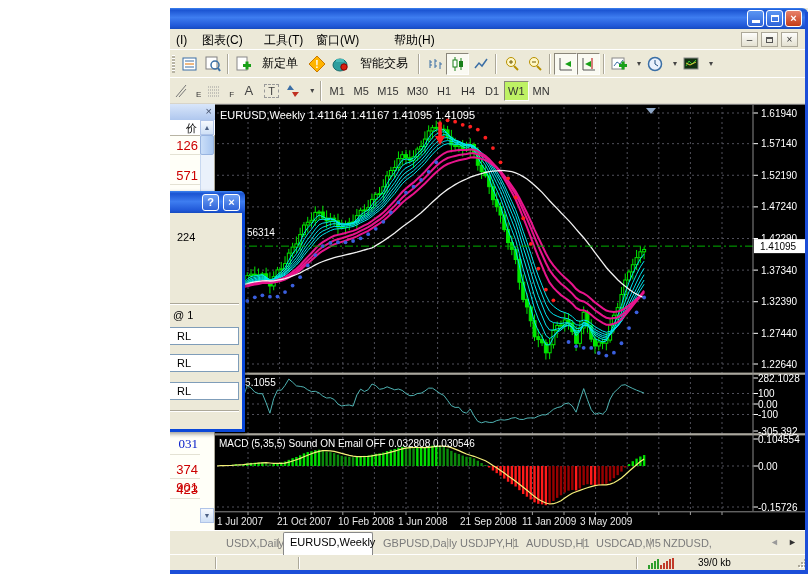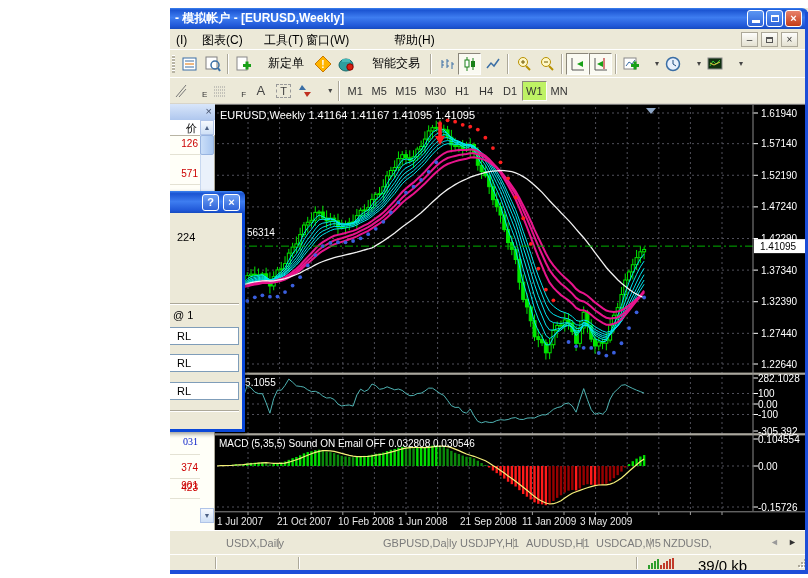--- a/index.html
+++ b/index.html
@@ -19,37 +19,37 @@
 .menubar{position:absolute;left:0;top:21px;width:638px;height:21px;background:#ECE9D8;font-size:12px;color:#000;border-bottom:1px solid #fff;}
 .menu-item{position:absolute;top:3px;height:16px;line-height:16px;padding:0 4px;}
 .child-btns{position:absolute;right:10px;top:3px;display:flex;gap:3px;}
 .cbtn{width:17px;height:15px;border:1px solid #ACA899;background:linear-gradient(180deg,#FDFDFB,#E4E1D1);font-size:10px;line-height:13px;text-align:center;color:#333;}
 
 .toolbar{position:absolute;left:0;width:638px;background:#ECE9D8;display:flex;align-items:center;}
 .tb1{top:42px;height:28px;border-bottom:1px solid #fff;}
 .tb2{top:70px;height:26px;border-bottom:1px solid #D8D4C8;}
 .grip{width:3px;height:18px;margin:0 3px 0 2px;background:repeating-linear-gradient(180deg,#fff 0 1px,#B8B4A4 1px 3px);}
 .tsep{width:2px;height:20px;margin:0 3px;border-left:1px solid #ACA899;border-right:1px solid #fff;}
-.tbtn{height:22px;min-width:23px;border:1px solid transparent;display:flex;align-items:center;justify-content:center;gap:16px;font-size:11px;color:#222;padding:0 2px;}
+.tbtn{height:22px;min-width:23px;border:1px solid transparent;display:flex;align-items:center;justify-content:center;gap:10px;font-size:11px;color:#222;padding:0 2px;}
 .tbtn.pressed{border-color:#8A867A #FDFDFB #FDFDFB #8A867A;background:#FAFAF2;}
 .tlabel{font-size:12px;color:#000;padding:0 4px 0 1px;}
 .drop{font-size:8px;color:#444;}
 .tfbtn{height:20px;min-width:24px;border:1px solid transparent;display:flex;align-items:center;justify-content:center;font-size:11px;color:#333;padding:0 3px;}
 .tfbtn.pressed{border-color:#8A867A #FDFDFB #FDFDFB #8A867A;background:#bef264;}
 .subchar{font-size:8px;color:#333;margin-left:-2px;margin-top:8px;}
 
 #leftstrip{position:absolute;left:0;top:96px;width:45px;height:426px;background:#FFFFF8;z-index:2;border-right:1px solid #ACA899;}
 .mw-cap{position:absolute;left:0;top:0;width:45px;height:16px;background:linear-gradient(180deg,#D9E6FA,#AFC7EE);}
 .mw-x{position:absolute;right:3px;top:1px;font-size:11px;color:#44506B;}
 .mw-head{position:absolute;left:0;top:16px;width:45px;height:16px;background:#fff;border-bottom:1px solid #B8B4A4;font-size:11px;color:#000;}
 .mw-head span{position:absolute;right:18px;top:1px;}
 .sbtn{position:absolute;width:14px;height:15px;border:1px solid #B0C4E8;background:linear-gradient(180deg,#F6F9FE,#CFE0F6);font-size:7px;color:#4D6185;text-align:center;line-height:14px;}
 .strack{position:absolute;left:30px;width:14px;background:#EAF1FB;border-left:1px solid #C8D8F0;}
 .sthumb{position:absolute;left:30px;width:14px;height:20px;background:linear-gradient(90deg,#CADEF8,#A8C6F0);border:1px solid #98B4E0;border-radius:2px;}
-.mwv{position:absolute;left:0;width:28px;text-align:right;font-size:10px;}
+.mwv{position:absolute;left:0;width:28px;text-align:right;font-size:13px;}
 .mw-sep{position:absolute;left:0;width:30px;height:1px;background:#E4E2D4;}
 .red{color:#CC0000;}.blue{color:#0018C8;font-family:Liberation Serif, serif;}
 
 #chartwin{position:absolute;left:45px;top:96px;width:593px;height:426px;background:#000;border-top:1px solid #777;z-index:1;}
 
 #dialog{position:absolute;left:-130px;top:183px;width:205px;height:241px;z-index:3;background:#ECE9D8;
  border:3px solid #0A47D8;border-top:none;border-radius:6px 6px 0 0;box-shadow:1px 2px 4px rgba(0,0,0,.4);}
 .dlg-title{position:absolute;left:-3px;top:0;width:205px;height:22px;border-radius:5px 5px 0 0;
  background:linear-gradient(180deg,#3C84F0 0%,#1B54D2 12%,#3E7DF0 48%,#2058D8 88%,#164BBF 100%);}
 .dlg-btn{position:absolute;top:3px;width:17px;height:17px;border:1px solid #fff;border-radius:3px;color:#fff;font-weight:bold;
@@ -58,51 +58,50 @@
 .dlg-field{position:absolute;left:62px;width:134px;height:18px;background:#fff;border:1px solid #7F9DB9;font-size:11px;color:#000;line-height:16px;}
 .dlg-field span{padding-left:71px;}
 .groove{position:absolute;left:18px;width:178px;height:2px;border-top:1px solid #ACA899;border-bottom:1px solid #FFF;}
 
 #tabsbar{position:absolute;left:0;top:522px;width:638px;height:24px;background:#ECE9D8;border-top:1px solid #fff;font-size:11px;}
 .tab{position:absolute;top:3px;height:20px;line-height:19px;color:#7b7b7b;padding:0 6px;white-space:nowrap;}
 .tab.active{background:#fff;border:1px solid #888;border-bottom:none;border-radius:2px 2px 0 0;color:#000;top:1px;height:23px;z-index:2;}
 .tabsep{position:absolute;top:7px;width:1px;height:11px;background:#B0ACA0;}
 .tab-arrow{position:absolute;top:6px;font-size:9px;}
 
-#statusbar{position:absolute;left:0;top:546px;width:638px;height:16px;background:#ECE9D8;border-top:1px solid #fff;font-size:15px;}
+#statusbar{position:absolute;left:0;top:546px;width:638px;height:16px;background:#ECE9D8;border-top:1px solid #fff;font-size:10px;}
 .st-sep{position:absolute;top:2px;width:2px;height:12px;border-left:1px solid #ACA899;border-right:1px solid #fff;}
 #conn{position:absolute;left:478px;top:3px;display:flex;align-items:flex-end;gap:1px;height:11px;}
 #conn i{display:block;width:2px;}
 #kb{position:absolute;left:528px;top:2px;color:#000;}
 .gripdot{position:absolute;width:2px;height:2px;background:#ACA899;box-shadow:1px 1px 0 #fff;}
 
 #rightborder{position:absolute;right:0;top:4px;width:3px;height:562px;background:#1C4ED8;z-index:6;}
 #bottomborder{position:absolute;left:0;top:562px;width:638px;height:4px;background:#1C4ED8;z-index:6;}
 svg text{font-family:"Liberation Sans","DejaVu Sans",sans-serif;}
 </style>
 </head>
 <body>
 
 <div id="screen">
 <div id="app">
 
   <div class="titlebar">
-    <span>- 模拟帐户 - [EURUSD,Weekly]</span>
     <div class="tb-btns">
       <div class="wbtn"><span class="bar-glyph"></span></div>
       <div class="wbtn"><span class="box-glyph"></span></div>
       <div class="wbtn close"><span>×</span></div>
     </div>
   </div>
 
   <div class="menubar">
     <div class="menu-item" style="left:2px">(I)</div>
     <div class="menu-item" style="left:28px">图表(C)</div>
     <div class="menu-item" style="left:90px">工具(T)</div>
-    <div class="menu-item" style="left:132px">窗口(W)</div>
+    <div class="menu-item" style="left:142px">窗口(W)</div>
     <div class="menu-item" style="left:220px">帮助(H)</div>
     <div class="child-btns">
       <div class="cbtn">–</div>
       <div class="cbtn"><span class="box-glyph" style="width:7px;height:6px;border-color:#555;margin-top:3px"></span></div>
       <div class="cbtn">×</div>
     </div>
   </div>
 
   <div class="toolbar tb1">
     <div class="grip"></div>
@@ -823,20 +822,21 @@
     <div class="dlg-text" style="left:130px;top:118px">@ 1</div>
     <div class="dlg-field" style="top:136px"><span>RL</span></div>
     <div class="dlg-field" style="top:163px"><span>RL</span></div>
     <div class="dlg-field" style="top:191px"><span>RL</span></div>
     <div class="groove" style="top:219px"></div>
   </div>
 
   <div id="tabsbar">
     <div class="tab" style="left:50px">USDX,Daily</div>
     <div class="tabsep" style="left:108px"></div>
+    <div class="tab active" style="left:113px;width:90px;text-align:center">EURUSD,Weekly</div>
     <div class="tab" style="left:207px">GBPUSD,Daily</div>
     <div class="tabsep" style="left:277px"></div>
     <div class="tab" style="left:284px">USDJPY,H1</div>
     <div class="tabsep" style="left:343px"></div>
     <div class="tab" style="left:350px">AUDUSD,H1</div>
     <div class="tabsep" style="left:413px"></div>
     <div class="tab" style="left:420px">USDCAD,M5</div>
     <div class="tabsep" style="left:480px"></div>
     <div class="tab" style="left:487px">NZDUSD,</div>
     <div class="tab-arrow" style="left:600px;color:#9a9a9a">◄</div>

